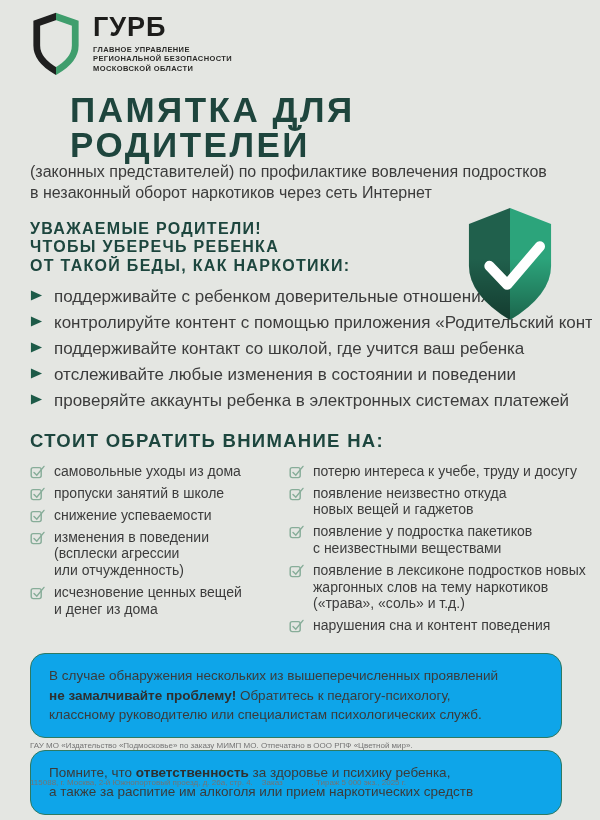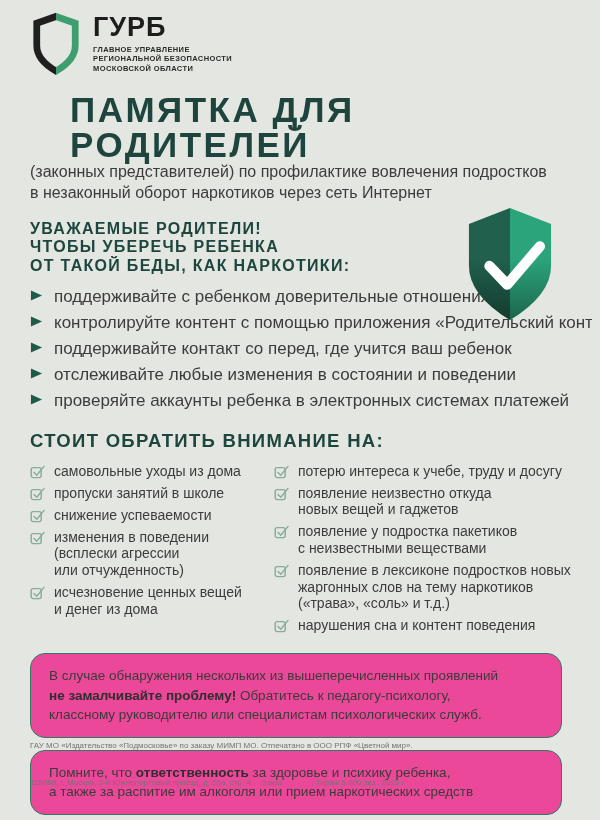--- a/index.html
+++ b/index.html
@@ -31,32 +31,32 @@
   .advice{position:relative;margin-top:16px;}
   .advice-heading{font-size:16px;font-weight:700;letter-spacing:1.3px;color:#1d463e;line-height:1.16;}
   .advice-heading span{display:block;}
   .shield-check{position:absolute;top:-16px;right:-4px;width:112px;height:122px;}
   .advice-list{margin-top:12px;}
   .advice-item{display:flex;align-items:flex-start;gap:11px;margin-bottom:5.5px;font-size:17px;line-height:1.2;white-space:nowrap;}
   .arrow-ic{width:13px;height:13px;flex:0 0 auto;margin-top:2px;}
   
   .attention{margin-top:20px;}
   .attention-heading{font-size:18.5px;font-weight:700;letter-spacing:1.3px;color:#1d463e;line-height:1.1;}
-  .columns{display:flex;gap:8px;margin-top:11px;}
+  .columns{display:flex;gap:23px;margin-top:11px;}
   .col-left{width:236px;flex:0 0 auto;}
   .col-right{flex:1;}
   .chk-item{display:flex;align-items:flex-start;gap:8px;margin-bottom:5px;font-size:14px;line-height:1.2;}
   .chk-label{white-space:pre;}
   .chk-ic{width:16px;height:16px;flex:0 0 auto;margin-top:1px;}
   
   .note-box{
     margin-top:12px;
     border:1.5px solid #2e7a62;
     border-radius:15px;
-    background:#ec4899;
+    background:#0ea5e9;
     padding:12px 18px;
     font-size:13.5px;
     line-height:1.45;
     color:#3b3b3b;
     white-space:pre-wrap;
   }
   .note-box.first{margin-top:14px;}
   .note-box b{font-weight:700;color:#2f2f2f;}
   
   .footer{
@@ -128,21 +128,21 @@
       <div class="advice-item">
         <svg class="arrow-ic" viewBox="0 0 14 14">
             <path d="M1 1.5 L13 7 L1 12.5 Z" fill="#1d5b48"></path>
           </svg>
         <span>контролируйте контент с помощью приложения «Родительский контроль»</span>
       </div>
       <div class="advice-item">
         <svg class="arrow-ic" viewBox="0 0 14 14">
             <path d="M1 1.5 L13 7 L1 12.5 Z" fill="#1d5b48"></path>
           </svg>
-        <span>поддерживайте контакт со перед, где учится ваш ребенок</span>
+        <span>поддерживайте контакт со школой, где учится ваш ребенка</span>
       </div>
       <div class="advice-item">
         <svg class="arrow-ic" viewBox="0 0 14 14">
             <path d="M1 1.5 L13 7 L1 12.5 Z" fill="#1d5b48"></path>
           </svg>
         <span>отслеживайте любые изменения в состоянии и поведении</span>
       </div>
       <div class="advice-item">
         <svg class="arrow-ic" viewBox="0 0 14 14">
             <path d="M1 1.5 L13 7 L1 12.5 Z" fill="#1d5b48"></path>

